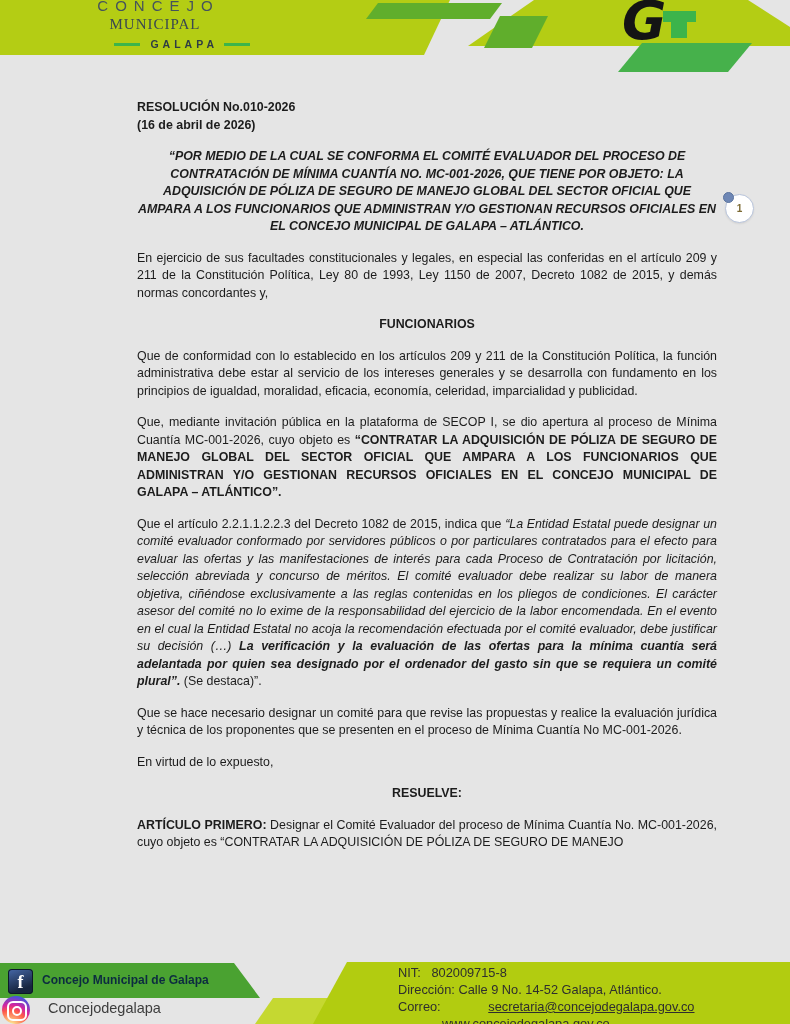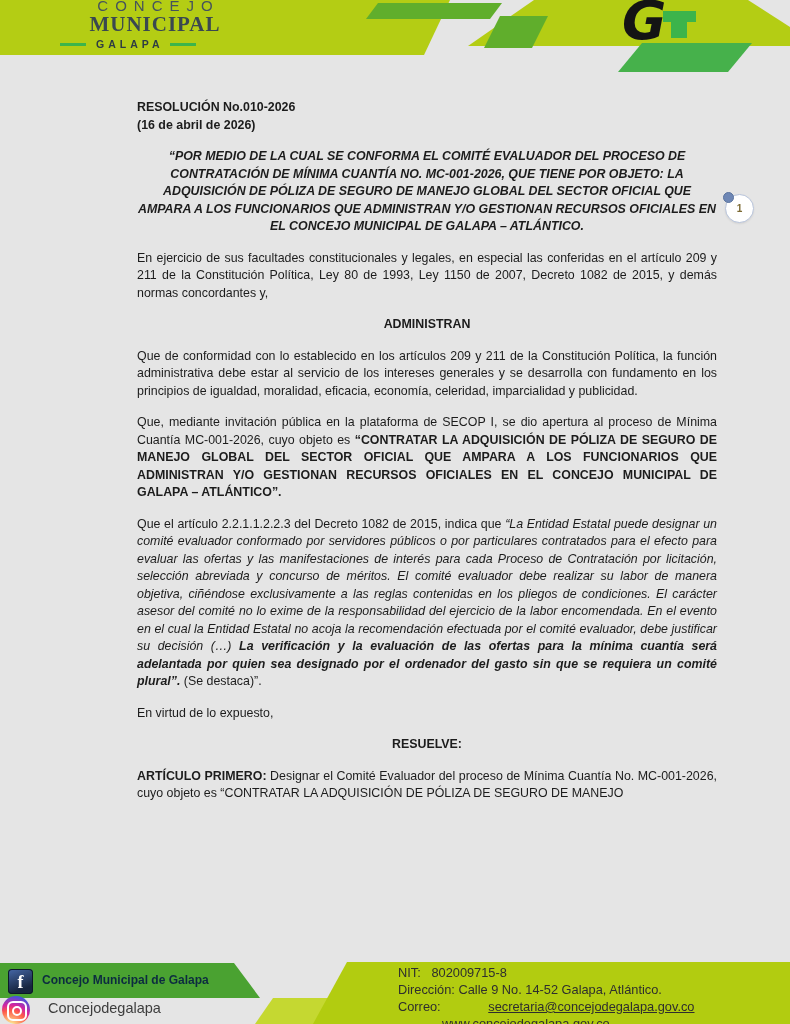--- a/index.html
+++ b/index.html
@@ -16,23 +16,23 @@
                 clip-path:polygon(69px 0,283px 0,325px 27px,325px 46px,3px 46px); }
   .green-a { left:366px; top:3px; width:136px; height:16px; background:#60ae2c;
              clip-path:polygon(12px 0,136px 0,124px 16px,0 16px); }
   .green-b { left:484px; top:16px; width:64px; height:32px; background:#60ae2c;
              clip-path:polygon(16px 0,64px 0,48px 32px,0 32px); }
   .g-para  { left:618px; top:43px; width:134px; height:29px; background:#46b14b;
              clip-path:polygon(24px 0,134px 0,110px 29px,0 29px); }
   .logo { position:absolute; left:60px; top:-2px; width:190px; text-align:center; }
   .logo-l1 { font-size:15px; letter-spacing:7px; color:#45535d; font-weight:400;
              text-indent:7px; line-height:15px; }
-  .logo-l2 { font-family:"Liberation Serif", serif; font-size:21px; font-weight:700;
+  .logo-l2 { font-family:"Liberation Serif", serif; font-size:15px; font-weight:400;
              color:#3a4850; letter-spacing:1px; line-height:23px; }
-  .logo-l3row { display:flex; align-items:center; justify-content:flex-start; gap:6px; margin-top:2px; }
+  .logo-l3row { display:flex; align-items:center; justify-content:flex-end; gap:6px; margin-top:2px; }
   .logo-dash { width:26px; height:3px; background:#3cb54a; }
   .logo-l3 { font-size:10.5px; font-weight:700; letter-spacing:4px; color:#2e3c44; text-indent:4px; }
   .monogram { position:absolute; left:622px; top:-9px; width:80px; height:60px; }
   .monogram .g-letter { font-family:"DejaVu Sans", sans-serif; font-style:italic; font-weight:900;
              font-size:54px; color:#141414; line-height:60px; }
   .monogram .g-top  { position:absolute; left:41px; top:20px; width:33px; height:11px; background:#3cb44b; }
   .monogram .g-stem { position:absolute; left:49px; top:26px; width:16px; height:21px; background:#3cb44b; }
   
   .badge { position:absolute; left:725px; top:194px; width:27px; height:27px; border-radius:50%;
            background:#ffffff; border:1px solid #b7c3da; box-shadow:0 1px 2px rgba(0,0,0,.08);
@@ -112,28 +112,29 @@
     <p class="title-block">
       <span>RESOLUCIÓN No.010-2026</span><br>
       <span>(16 de abril de 2026)</span>
     </p>
 
     <p class="c bi">“POR MEDIO DE LA CUAL SE CONFORMA EL COMITÉ EVALUADOR DEL PROCESO DE CONTRATACIÓN DE MÍNIMA CUANTÍA NO. MC-001-2026, QUE TIENE POR OBJETO: LA ADQUISICIÓN DE PÓLIZA DE SEGURO DE MANEJO GLOBAL DEL SECTOR OFICIAL QUE AMPARA A LOS FUNCIONARIOS QUE ADMINISTRAN Y/O GESTIONAN RECURSOS OFICIALES EN EL CONCEJO MUNICIPAL DE GALAPA – ATLÁNTICO.</p>
 
 
     <p>En ejercicio de sus facultades constitucionales y legales, en especial las conferidas en el artículo 209 y 211 de la Constitución Política, Ley 80 de 1993, Ley 1150 de 2007, Decreto 1082 de 2015, y demás normas concordantes y,</p>
 
-    <p class="c b">ADMINISTRAN</p>
+    <p class="c b">FUNCIONARIOS</p>
 
     <p>Que de conformidad con lo establecido en los artículos 209 y 211 de la Constitución Política, la función administrativa debe estar al servicio de los intereses generales y se desarrolla con fundamento en los principios de igualdad, moralidad, eficacia, economía, celeridad, imparcialidad y publicidad.</p>
 
     <p><span>Que, mediante invitación pública en la plataforma de SECOP I, se dio apertura al proceso de Mínima Cuantía MC-001-2026, cuyo objeto es </span><span class="b">“CONTRATAR LA ADQUISICIÓN DE PÓLIZA DE SEGURO DE MANEJO GLOBAL DEL SECTOR OFICIAL QUE AMPARA A LOS FUNCIONARIOS QUE ADMINISTRAN Y/O GESTIONAN RECURSOS OFICIALES EN EL CONCEJO MUNICIPAL DE GALAPA – ATLÁNTICO”.</span></p>
 
     <p><span>Que el artículo 2.2.1.1.2.2.3 del Decreto 1082 de 2015, indica que </span><span class="i">“La Entidad Estatal puede designar un comité evaluador conformado por servidores públicos o por particulares contratados para el efecto para evaluar las ofertas y las manifestaciones de interés para cada Proceso de Contratación por licitación, selección abreviada y concurso de méritos. El comité evaluador debe realizar su labor de manera objetiva, ciñéndose exclusivamente a las reglas contenidas en los pliegos de condiciones. El carácter asesor del comité no lo exime de la responsabilidad del ejercicio de la labor encomendada. En el evento en el cual la Entidad Estatal no acoja la recomendación efectuada por el comité evaluador, debe justificar su decisión (…) </span><span class="bi">La verificación y la evaluación de las ofertas para la mínima cuantía será adelantada por quien sea designado por el ordenador del gasto sin que se requiera un comité plural”.</span><span> (Se destaca)”.</span></p>
 
+    <p>Que se hace necesario designar un comité para que revise las propuestas y realice la evaluación jurídica y técnica de los proponentes que se presenten en el proceso de Mínima Cuantía No MC-001-2026.</p>
 
     <p>En virtud de lo expuesto,</p>
 
     <p class="c b">RESUELVE:</p>
 
     <p><span class="b">ARTÍCULO PRIMERO: </span><span>Designar el Comité Evaluador del proceso de Mínima Cuantía No. MC-001-2026, cuyo objeto es “CONTRATAR LA ADQUISICIÓN DE PÓLIZA DE SEGURO DE MANEJO</span></p>
   </div>
 
   <div class="footer">
     <div class="shape wedge"></div>

